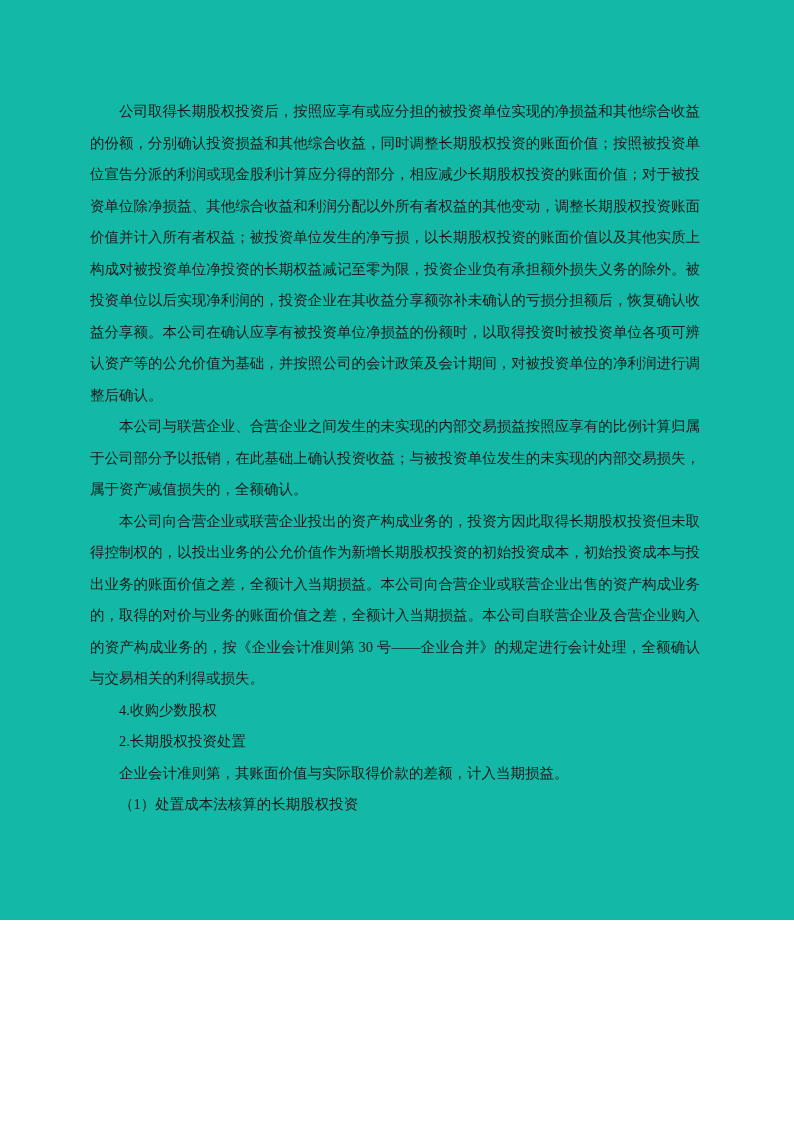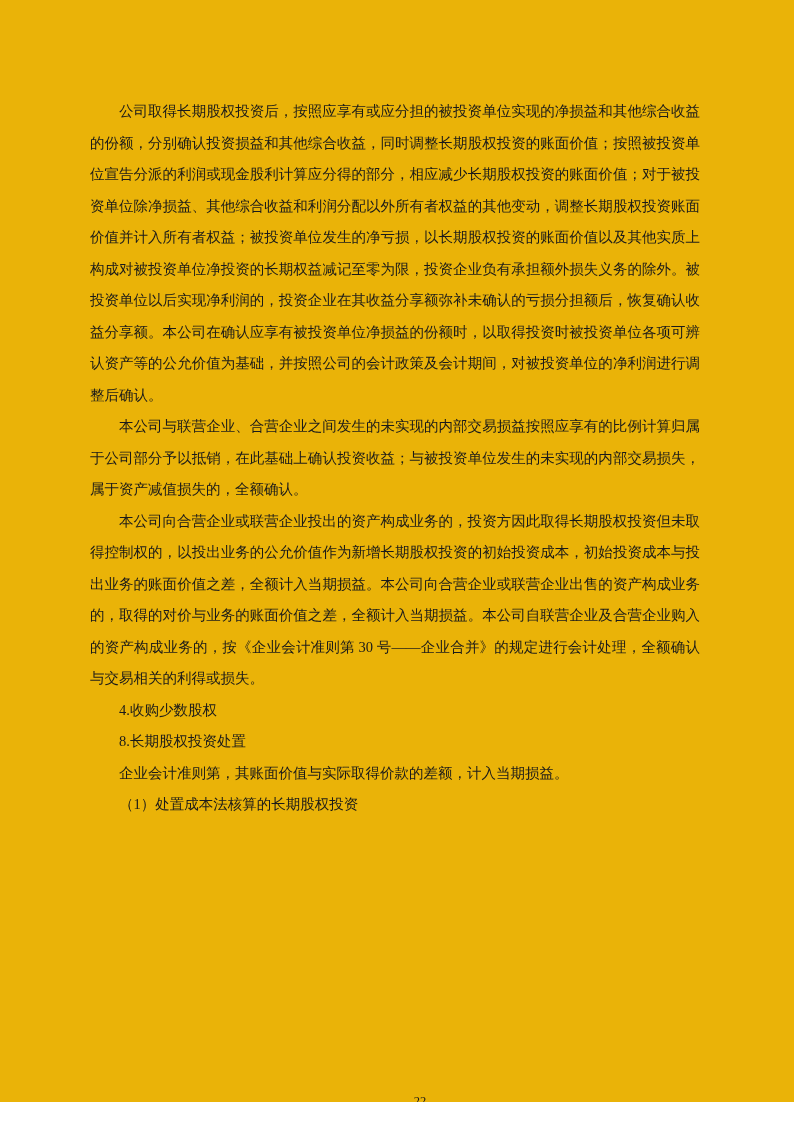--- a/index.html
+++ b/index.html
@@ -5,22 +5,22 @@
   html, body {
     margin: 0;
     padding: 0;
     background: #ffffff;
     color: #000000;
     font-family: "Liberation Serif", "DejaVu Serif", serif;
   }
   .page {
     position: relative;
     width: 794px;
-    height: 1102px;
-    background: #eab308;
+    height: 920px;
+    background: #14b8a6;
     overflow: hidden;
   }
   .content {
     position: absolute;
     left: 90px;
     top: 96px;
     width: 610px;
   }
   .para {
     margin: 0;
@@ -43,18 +43,18 @@
 </style>
 </head>
 <body>
 
 <div class="page">
   <div class="content">
     <p class="para">公司取得长期股权投资后，按照应享有或应分担的被投资单位实现的净损益和其他综合收益的份额，分别确认投资损益和其他综合收益，同时调整长期股权投资的账面价值；按照被投资单位宣告分派的利润或现金股利计算应分得的部分，相应减少长期股权投资的账面价值；对于被投资单位除净损益、其他综合收益和利润分配以外所有者权益的其他变动，调整长期股权投资账面价值并计入所有者权益；被投资单位发生的净亏损，以长期股权投资的账面价值以及其他实质上构成对被投资单位净投资的长期权益减记至零为限，投资企业负有承担额外损失义务的除外。被投资单位以后实现净利润的，投资企业在其收益分享额弥补未确认的亏损分担额后，恢复确认收益分享额。本公司在确认应享有被投资单位净损益的份额时，以取得投资时被投资单位各项可辨认资产等的公允价值为基础，并按照公司的会计政策及会计期间，对被投资单位的净利润进行调整后确认。</p>
     <p class="para">本公司与联营企业、合营企业之间发生的未实现的内部交易损益按照应享有的比例计算归属于公司部分予以抵销，在此基础上确认投资收益；与被投资单位发生的未实现的内部交易损失，属于资产减值损失的，全额确认。</p>
     <p class="para">本公司向合营企业或联营企业投出的资产构成业务的，投资方因此取得长期股权投资但未取得控制权的，以投出业务的公允价值作为新增长期股权投资的初始投资成本，初始投资成本与投出业务的账面价值之差，全额计入当期损益。本公司向合营企业或联营企业出售的资产构成业务的，取得的对价与业务的账面价值之差，全额计入当期损益。本公司自联营企业及合营企业购入的资产构成业务的，按《企业会计准则第 30 号——企业合并》的规定进行会计处理，全额确认与交易相关的利得或损失。</p>
     <p class="para">4.收购少数股权</p>
-    <p class="para">8.长期股权投资处置</p>
+    <p class="para">2.长期股权投资处置</p>
     <p class="para">企业会计准则第，其账面价值与实际取得价款的差额，计入当期损益。</p>
     <p class="para">（1）处置成本法核算的长期股权投资</p>
   </div>
   <div class="page-number">22</div>
 </div>
 
 </body></html>

